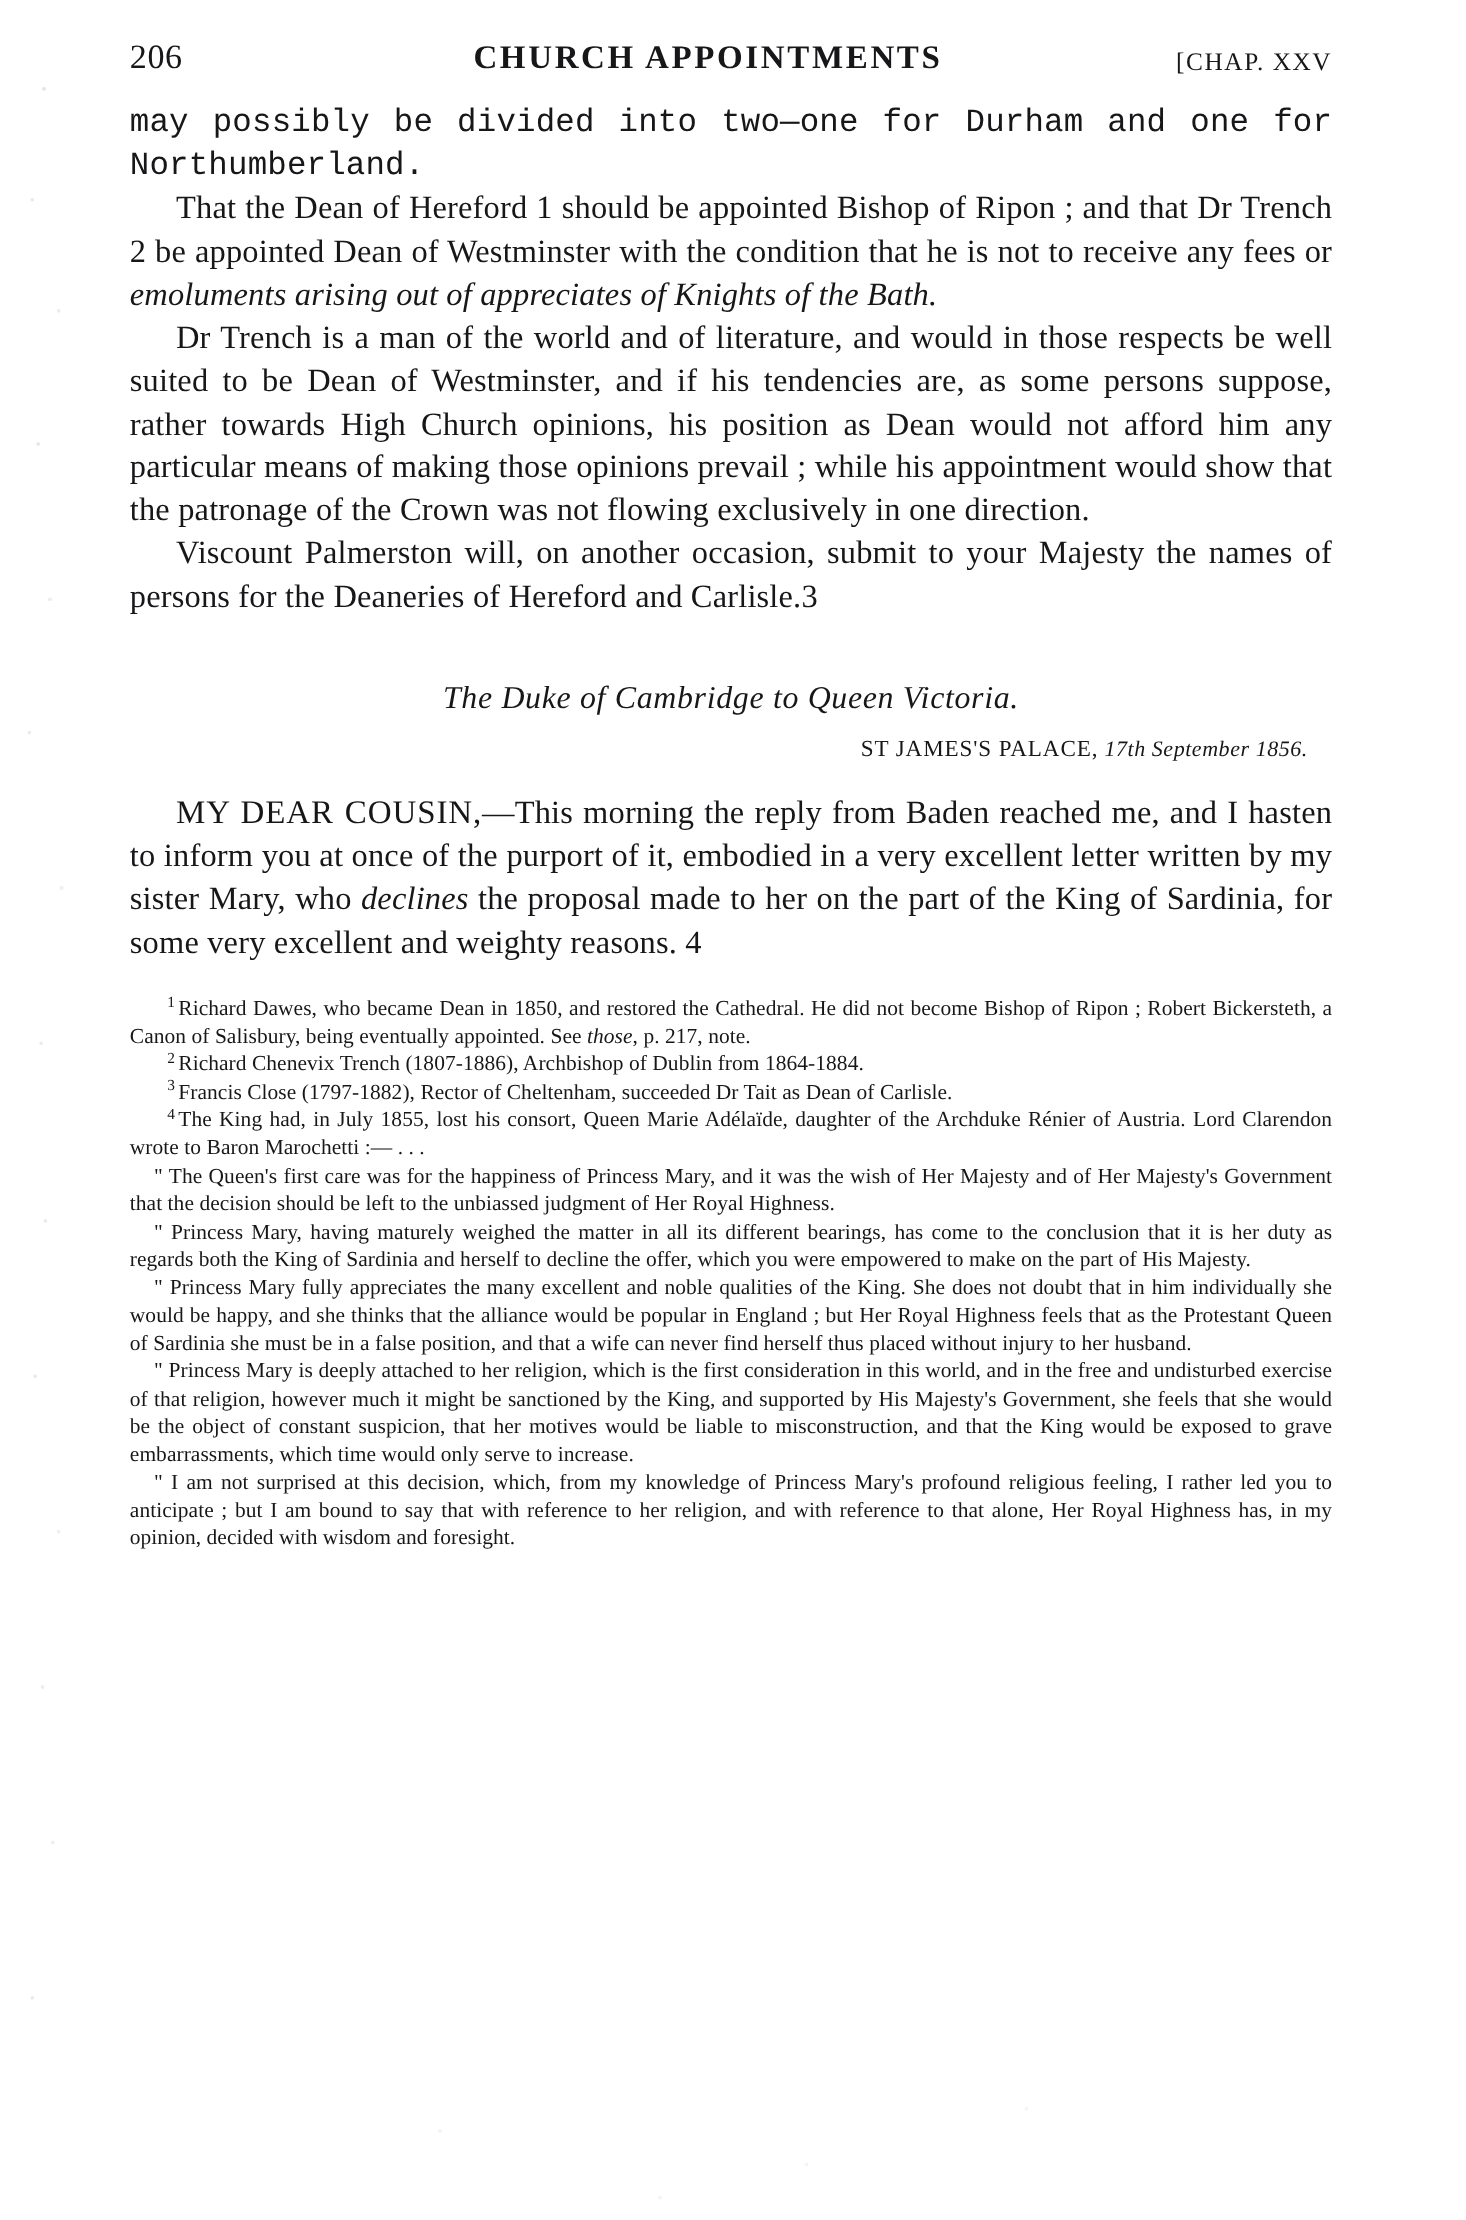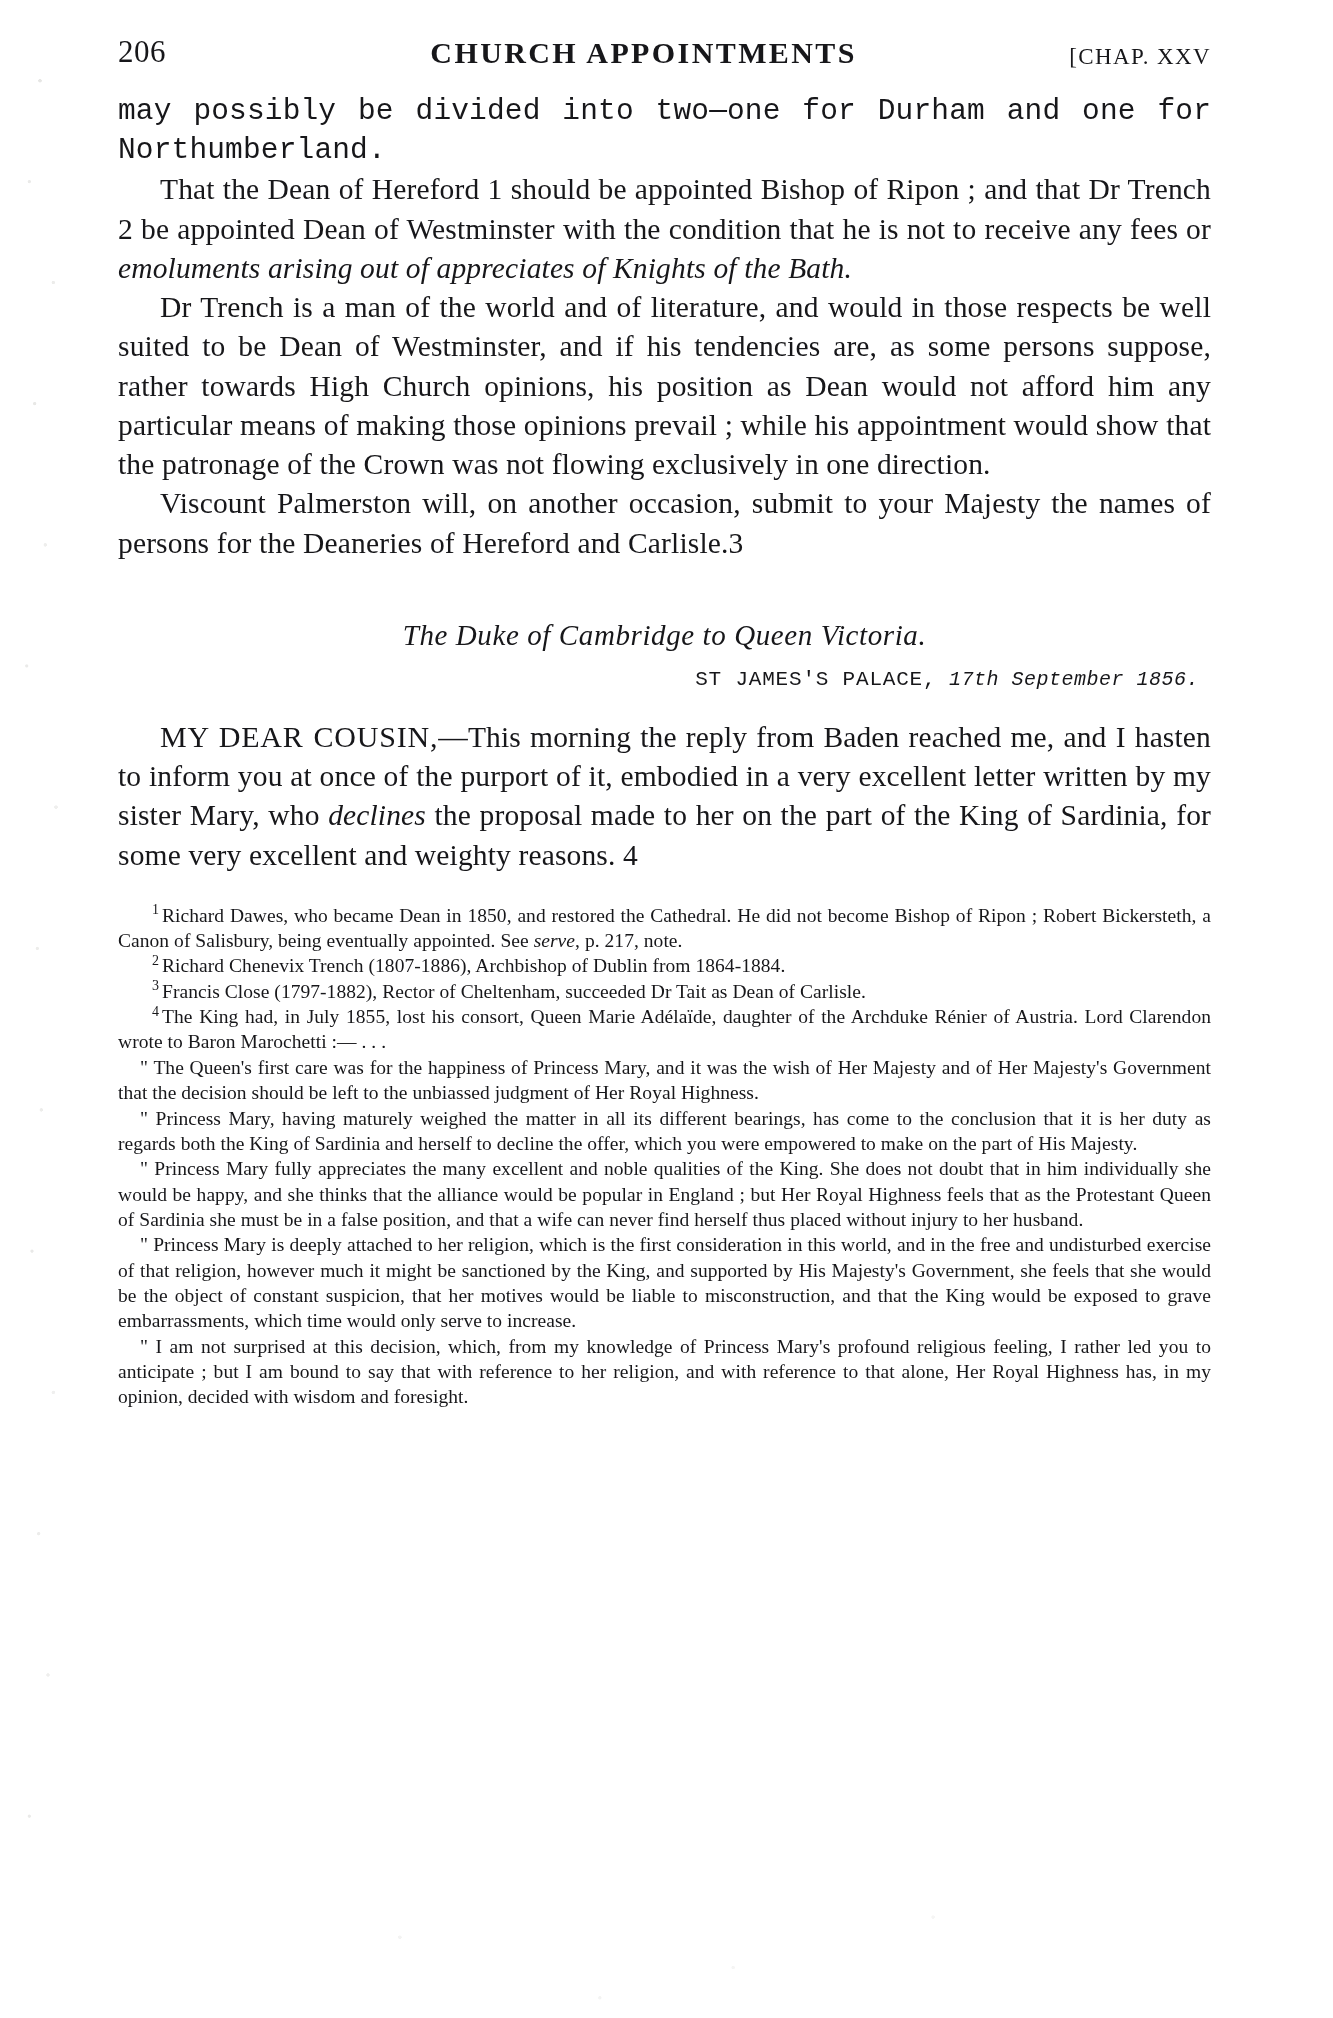--- a/index.html
+++ b/index.html
@@ -94,22 +94,21 @@
     text-align: center;
     font-style: italic;
     font-size: 29px;
     margin: 56px 0 16px 0;
     letter-spacing: 0.6px;
   }
   .letter-place {
     text-align: right;
     font-size: 20px;
     letter-spacing: 0.5px;
-    margin: 0 12px 26px 0;
-    font-family: Liberation Mono, monospace;
+    margin: 0 22px 26px 0;
   }
   .letter-place .smallcaps {
     font-variant: small-caps;
     font-size: 21px;
     letter-spacing: 0.8px;
   }
   .letter-place .ital { font-style: italic; }
   .salutation {
     font-variant: small-caps;
     letter-spacing: 0.8px;
@@ -161,21 +160,21 @@
   <div class="letter-place">
     <span class="smallcaps">ST JAMES'S PALACE,</span>
     <span class="ital">17th September 1856.</span>
   </div>
 
   <div class="body-text">
     <p class="indent"><span class="salutation salut-big">MY DEAR COUSIN,</span><span>—This morning the reply from Baden reached me, and I hasten to inform you at once of the purport of it, embodied in a very excellent letter written by my sister Mary, who <em>declines</em> the proposal made to her on the part of the King of Sardinia, for some very excellent and weighty reasons. 4</span></p>
   </div>
 
   <div class="footnotes">
-    <p class="fnote"><sup>1</sup><span>Richard Dawes, who became Dean in 1850, and restored the Cathedral. He did not become Bishop of Ripon ; Robert Bickersteth, a Canon of Salisbury, being eventually appointed. See <span class="ital">serve</span>, p. 217, note.</span></p>
+    <p class="fnote"><sup>1</sup><span>Richard Dawes, who became Dean in 1850, and restored the Cathedral. He did not become Bishop of Ripon ; Robert Bickersteth, a Canon of Salisbury, being eventually appointed. See <span class="ital">those</span>, p. 217, note.</span></p>
     <p class="fnote"><sup>2</sup><span>Richard Chenevix Trench (1807-1886), Archbishop of Dublin from 1864-1884.</span></p>
     <p class="fnote"><sup>3</sup><span>Francis Close (1797-1882), Rector of Cheltenham, succeeded Dr Tait as Dean of Carlisle.</span></p>
     <p class="fnote"><sup>4</sup><span>The King had, in July 1855, lost his consort, Queen Marie Adélaïde, daughter of the Archduke Rénier of Austria. Lord Clarendon wrote to Baron Marochetti :— . . .</span></p>
     <p class="quoted">" The Queen's first care was for the happiness of Princess Mary, and it was the wish of Her Majesty and of Her Majesty's Government that the decision should be left to the unbiassed judgment of Her Royal Highness.</p>
     <p class="quoted">" Princess Mary, having maturely weighed the matter in all its different bearings, has come to the conclusion that it is her duty as regards both the King of Sardinia and herself to decline the offer, which you were empowered to make on the part of His Majesty.</p>
     <p class="quoted">" Princess Mary fully appreciates the many excellent and noble qualities of the King. She does not doubt that in him individually she would be happy, and she thinks that the alliance would be popular in England ; but Her Royal Highness feels that as the Protestant Queen of Sardinia she must be in a false position, and that a wife can never find herself thus placed without injury to her husband.</p>
     <p class="quoted">" Princess Mary is deeply attached to her religion, which is the first consideration in this world, and in the free and undisturbed exercise of that religion, however much it might be sanctioned by the King, and supported by His Majesty's Government, she feels that she would be the object of constant suspicion, that her motives would be liable to misconstruction, and that the King would be exposed to grave embarrassments, which time would only serve to increase.</p>
     <p class="quoted">" I am not surprised at this decision, which, from my knowledge of Princess Mary's profound religious feeling, I rather led you to anticipate ; but I am bound to say that with reference to her religion, and with reference to that alone, Her Royal Highness has, in my opinion, decided with wisdom and foresight.</p>
   </div>
 

